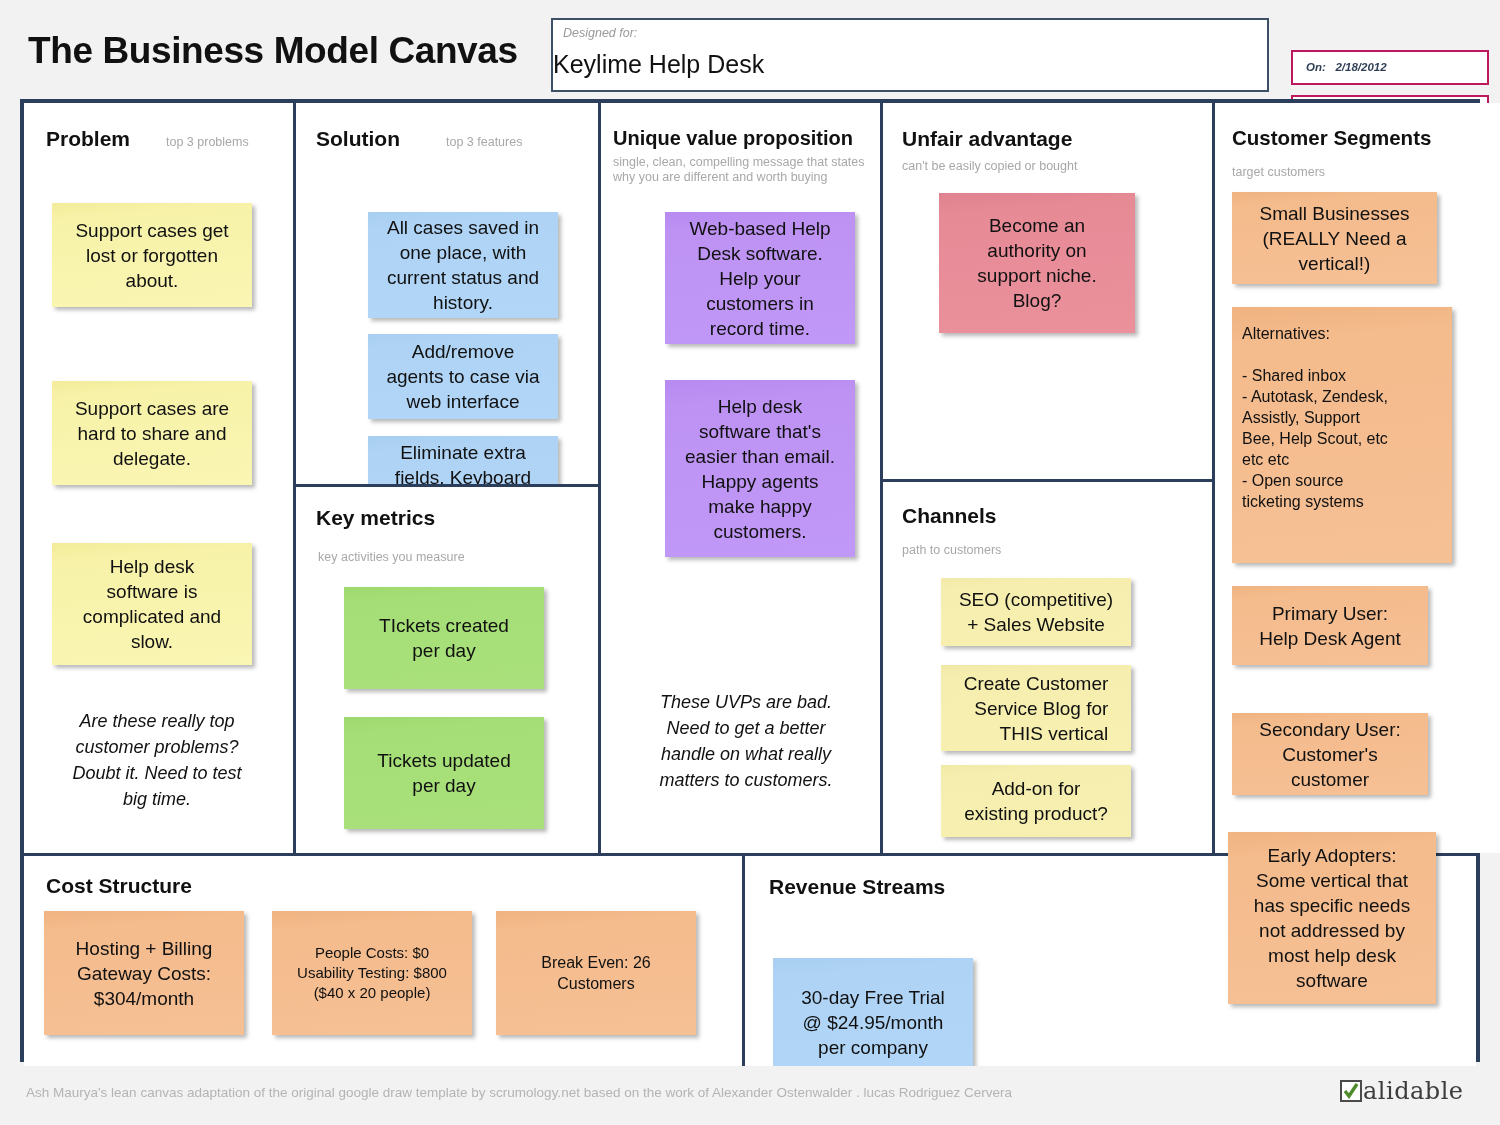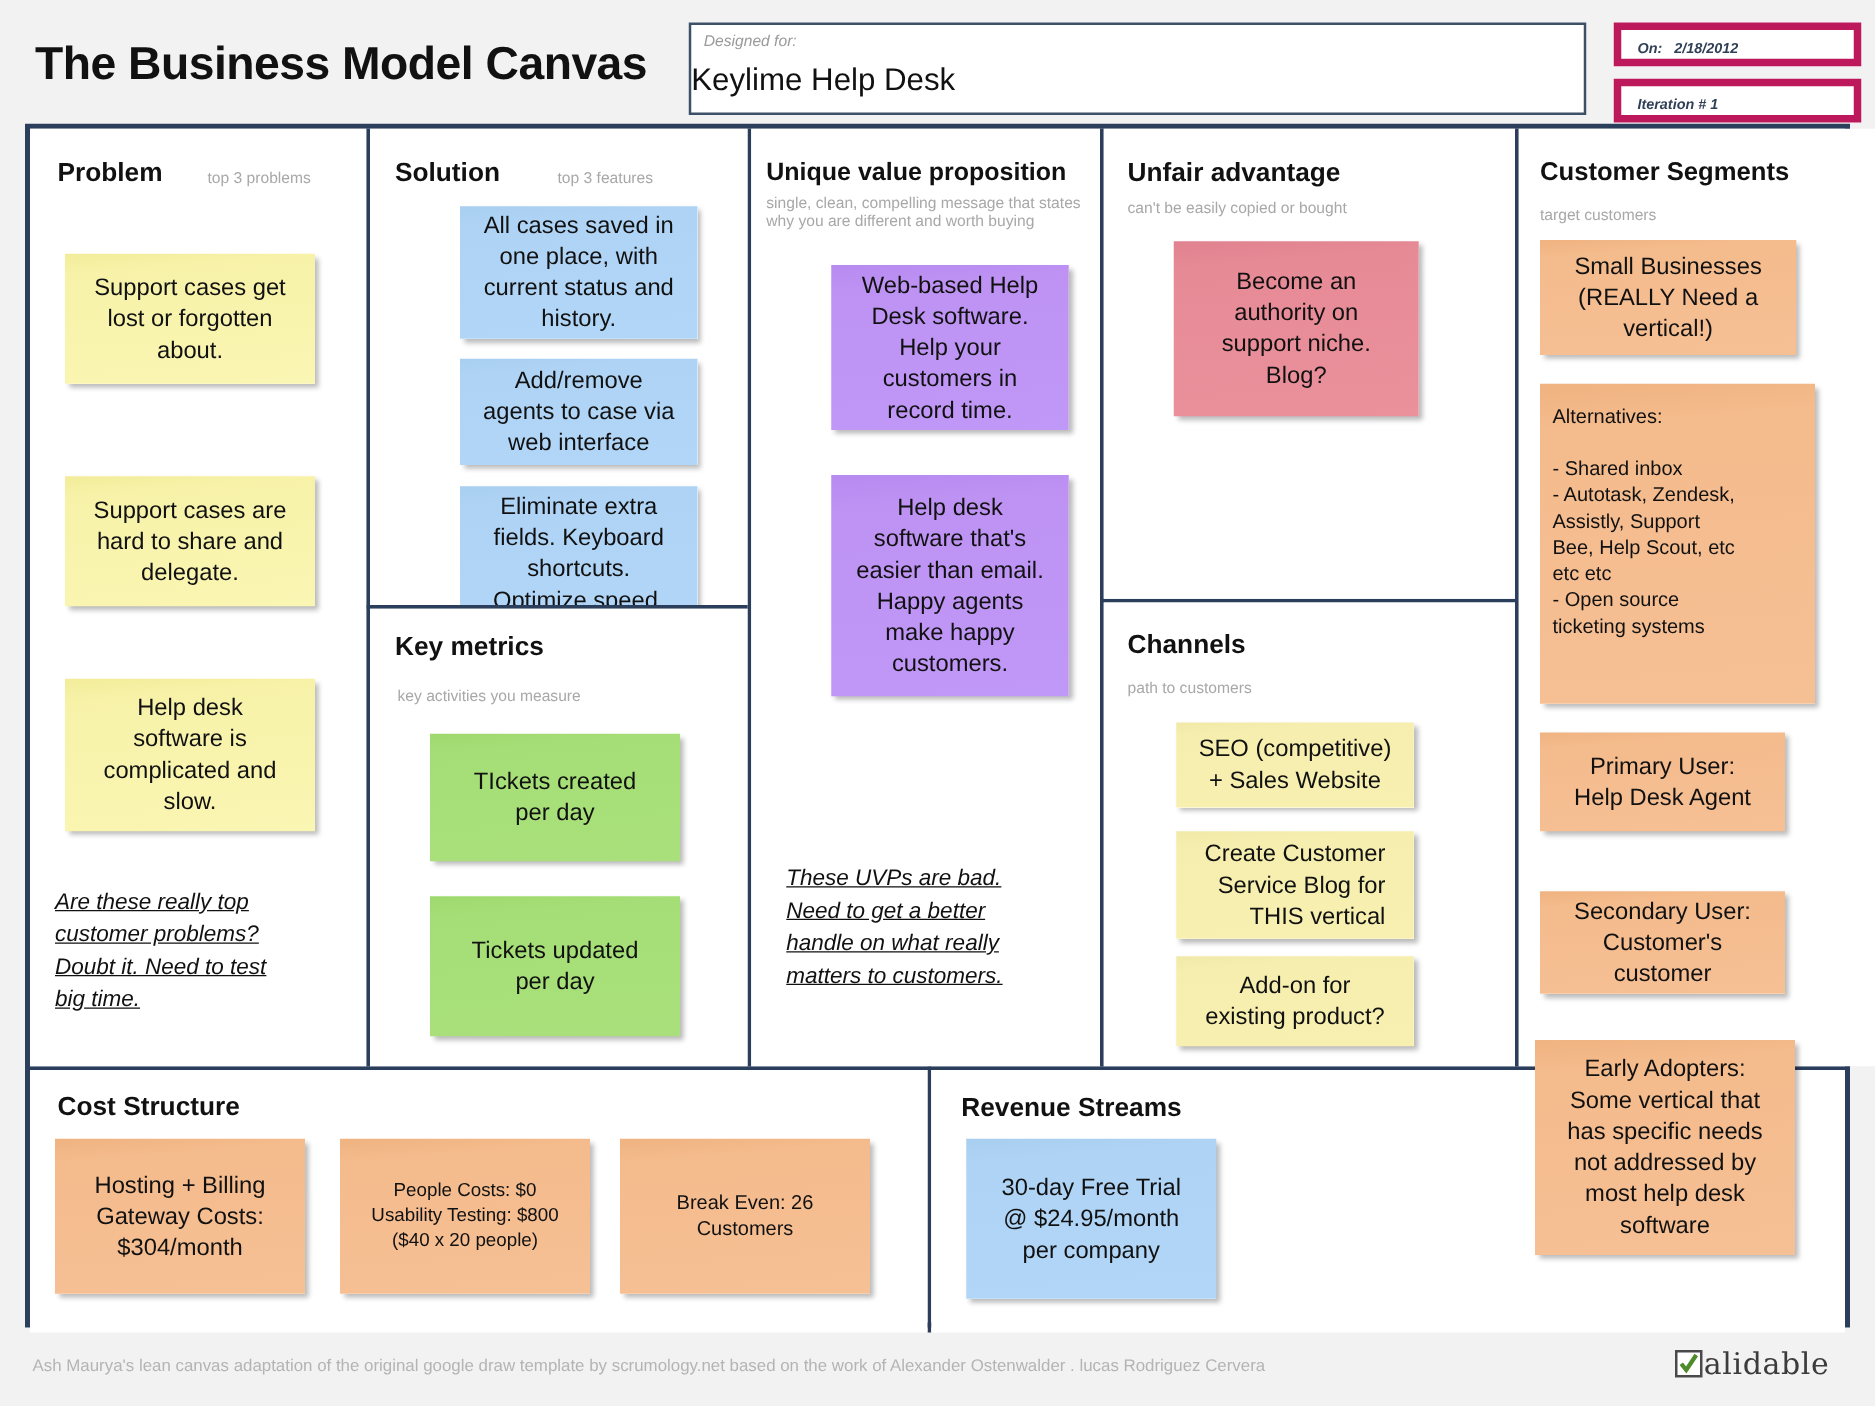--- a/index.html
+++ b/index.html
@@ -24,22 +24,22 @@
   }
   .designed-label {
     position: absolute; left: 10px; top: 6px;
     font-size: 12.5px; font-style: italic; color: #9a9a9a;
   }
   .designed-value {
     position: absolute; left: 0; top: 30px; width: 718px;
     font-size: 25px; color: #111;
   }
   .meta-box {
-    position: absolute; background: #fff; border: 6px solid #be185d;
-    width: 198px; height: 35px;
+    position: absolute; background: #fff; border: 2px solid #be185d;
+    width: 198px; height: 35px; margin-top: 32px;
   }
   .meta-on { left: 1291px; top: 18px; }
   .meta-iter { left: 1291px; top: 63px; }
   .meta-text {
     position: absolute; left: 13px; top: 9px;
     font-size: 11.5px; font-style: italic; font-weight: bold; color: #2f3f55;
     white-space: nowrap;
   }
 
   
@@ -68,31 +68,31 @@
     font-size: 19px; line-height: 25px; color: #111;
     padding: 4px 6px;
     box-shadow: 3px 3px 4px rgba(0,0,0,0.28);
     white-space: pre-line;
   }
   .note.left { text-align: left; justify-content: flex-start; }
   .note.small { font-size: 16px; line-height: 21px; }
   .note.tiny { font-size: 15px; line-height: 20px; }
 
   .n-yellow  { background: linear-gradient(175deg,#f0e9a8 0%, #f5eeae 14%, #f7f0b0 100%); }
-  .n-blue    { background: linear-gradient(175deg,#a9cff0 0%, #aed3f5 14%, #b2d6f7 100%); }
+  .n-blue    { background: linear-gradient(175deg,#a9cff0 0%, #aed3f5 14%, #b2d6f7 100%); margin-top: 47px; }
   .n-green   { background: linear-gradient(175deg,#9ed96e 0%, #a5de76 14%, #a9e07b 100%); }
   .n-purple  { background: linear-gradient(175deg,#b78af0 0%, #bd92f3 14%, #c098f7 100%); }
   .n-pink    { background: linear-gradient(175deg,#e0828f 0%, #e68a96 14%, #ea919c 100%); }
   .n-orange  { background: linear-gradient(175deg,#f0b381 0%, #f4bb8c 14%, #f6c095 100%); }
   .n-ltyellow{ background: linear-gradient(175deg,#f2ec9a 0%, #f7f2a8 14%, #faf6b3 100%); }
 
   .note-italic {
     position: absolute;
     font-size: 18px; line-height: 26px; font-style: italic; font-weight: 500;
-    color: #111; white-space: pre-line; text-decoration: underline;
+    color: #111; text-align: center; white-space: pre-line;
   }
 
   
   .footer-text {
     position: absolute; left: 26px; top: 1085px;
     font-size: 13.5px; color: #b4b4b4; white-space: nowrap;
   }
   .logo {
     position: absolute; left: 1340px; top: 1077px;
     display: flex; align-items: center;

